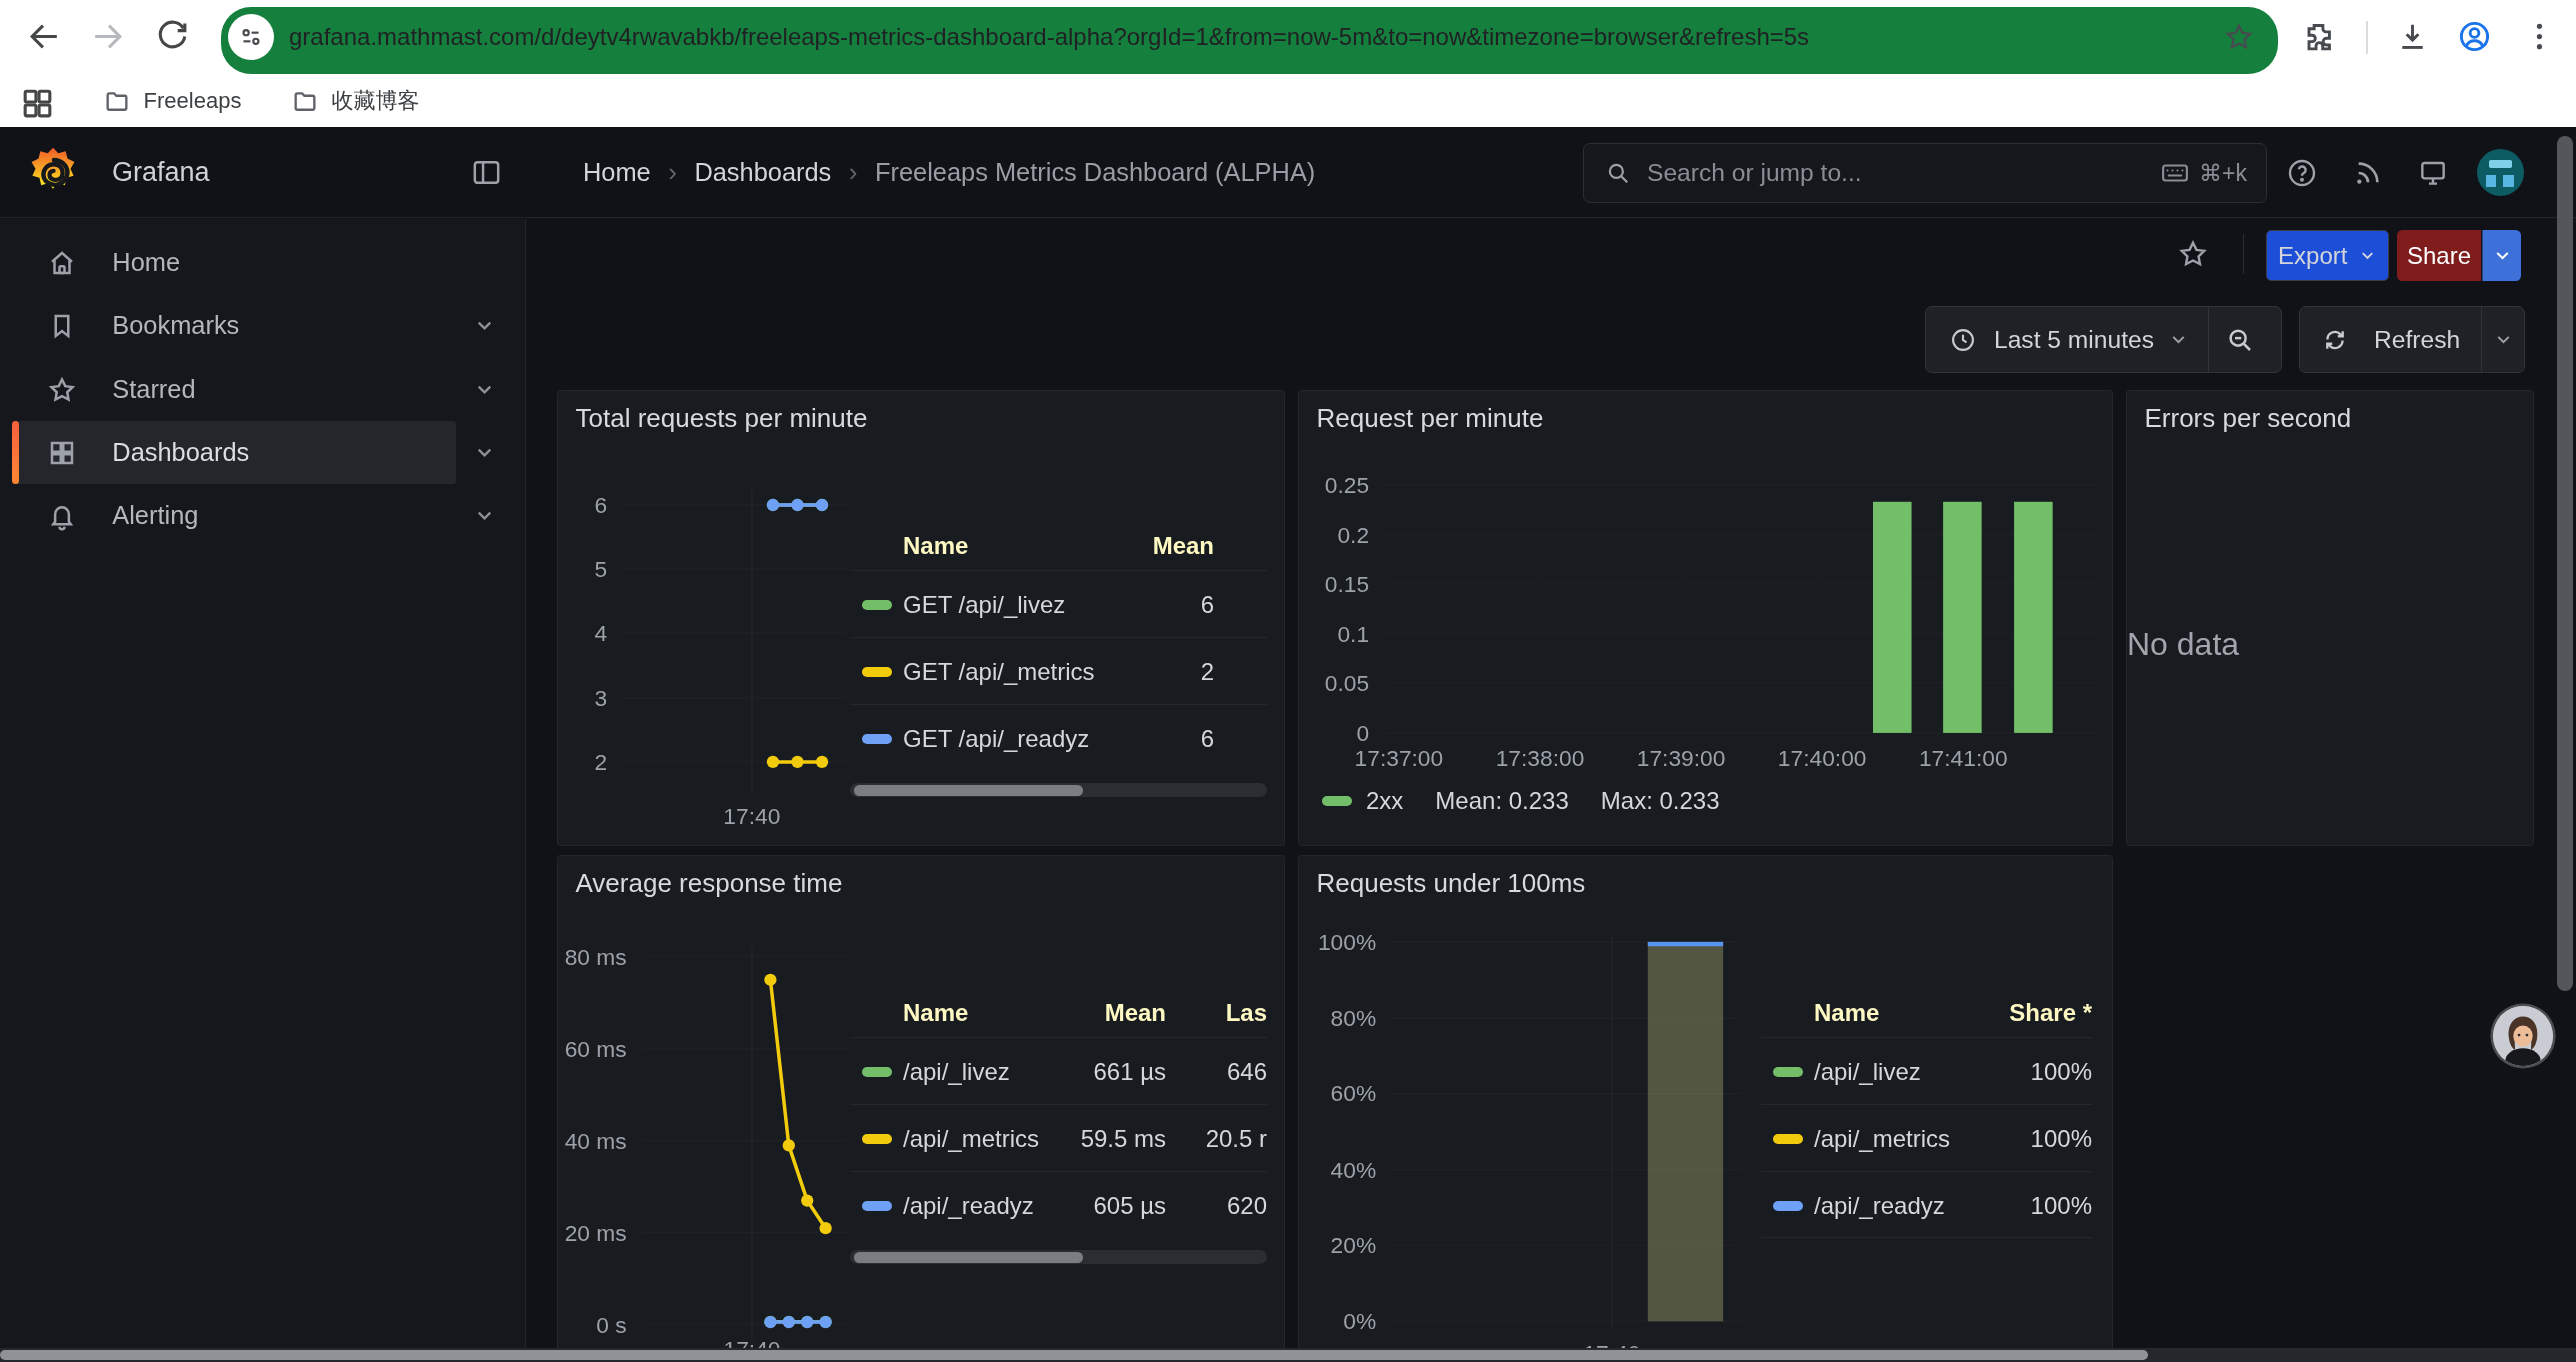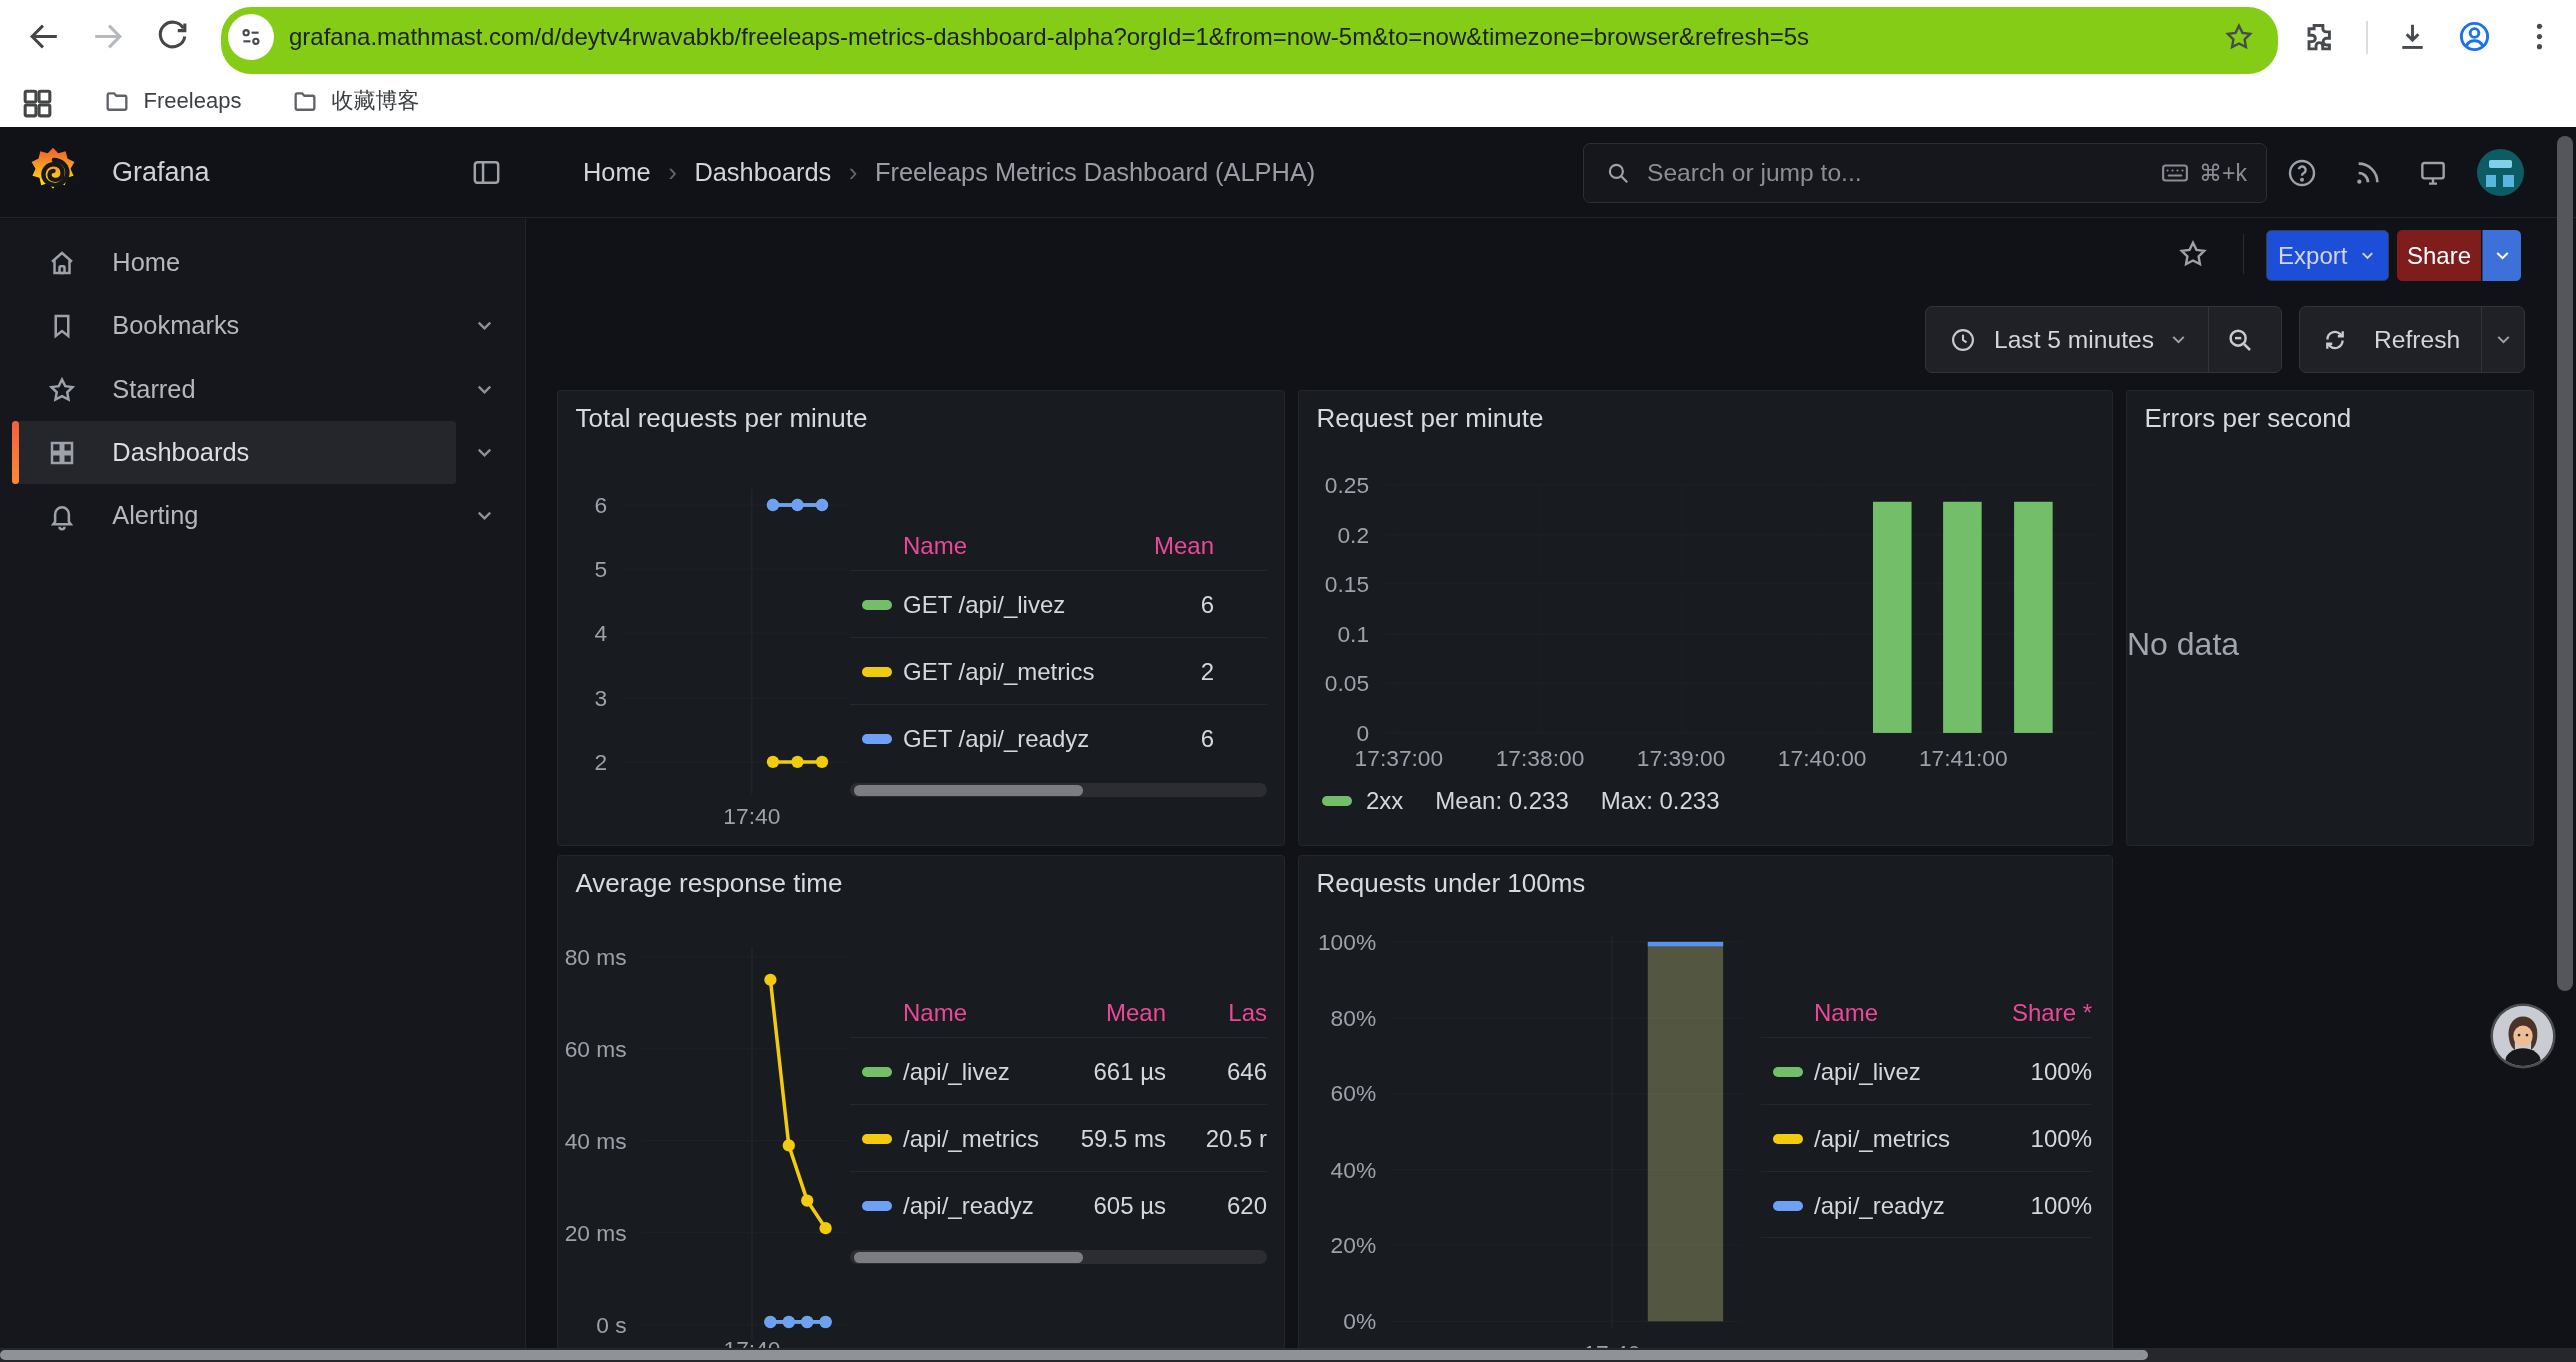--- a/index.html
+++ b/index.html
@@ -4,21 +4,21 @@
 <style>
   html,body{margin:0;padding:0;width:2576px;height:1363px;overflow:hidden;background:#fff;
     font-family:"Liberation Sans","DejaVu Sans",sans-serif;}
   *{box-sizing:border-box}
   .abs{position:absolute}
 
   
   #chrome-top{position:absolute;left:0;top:0;width:2576px;height:74px;background:#ffffff;}
   .nav-ico{position:absolute;top:18.4px;width:37px;height:37px;color:#444746}
   .nav-ico svg{width:37px;height:37px}
-  .url-pill{position:absolute;left:221px;top:7px;width:2057px;height:67px;border-radius:30px;background:#84cc16;display:flex;align-items:center}
+  .url-pill{position:absolute;left:221px;top:7px;width:2057px;height:67px;border-radius:30px;background:#15803d;display:flex;align-items:center}
   .site-chip{position:absolute;left:7px;top:7px;width:46px;height:46px;border-radius:23px;background:#ffffff;display:flex;align-items:center;justify-content:center;color:#474b4f}
   .url-text{position:absolute;left:68px;top:0;height:60px;line-height:60px;font-size:24px;color:#202124;white-space:nowrap}
   .pill-star{position:absolute;right:23px;top:14px;width:32px;height:32px;color:#474b4f}
   .chrome-right{position:absolute;top:19px;color:#474b4f}
   .vdiv{position:absolute;width:1.8px;background:#dadce0}
 
   #bookmarks-bar{position:absolute;left:0;top:74px;width:2576px;height:53px;background:#ffffff}
   .bm-item{position:absolute;top:7px;height:40px;display:flex;align-items:center;gap:12.3px;color:#3c4043;font-size:22px;padding:0 12.3px;border-radius:20px}
   .bm-item svg{width:28px;height:28px;color:#5f6368}
 
@@ -66,21 +66,21 @@
   
   .panel{position:absolute;background:#181b20;border:0.9px solid #24262c;border-radius:3.5px;overflow:hidden}
   .panel-title{position:absolute;left:17.5px;top:12.3px;font-size:26px;color:#d8dade;font-weight:500;z-index:3}
   .chart{position:absolute;left:0;top:0;right:0;bottom:0}
   svg.cs{position:absolute;left:0;top:0}
   svg.cs text{font-family:"Liberation Sans","DejaVu Sans",sans-serif;font-size:26px;fill:#9da1a9}
   .nodata{position:absolute;left:0;right:0;top:235px;font-size:32px;color:#a2a5ad}
 
   
   .legend-table{position:absolute;font-size:24px;color:#d5d7dc;z-index:2}
-  .lt-head{position:relative;height:49px;line-height:49px;color:#ec4899;font-weight:400}
+  .lt-head{position:relative;height:49px;line-height:49px;color:#fef9c3;font-weight:700}
   .lt-row{position:relative;height:67px;line-height:67px;border-top:0.9px solid #25272c}
   .lt-row:last-of-type{border-bottom:0.9px solid #25272c}
   .pill{position:absolute;left:12.3px;top:29px;width:30px;height:9.6px;border-radius:5.3px;background:#888}
   .c-name{position:absolute;left:53px;white-space:nowrap}
   .c-mean1{position:absolute;right:53px}
   .c-mean2{position:absolute;right:101px}
   .c-last{position:absolute;right:0}
   .lt-scroll{position:relative;margin-top:12.3px;height:14px;background:#2b2d33;border-radius:7px}
   .lt-thumb{position:absolute;left:3.5px;top:1.8px;width:55%;height:10.5px;background:#7b7d83;border-radius:5.3px}
 

